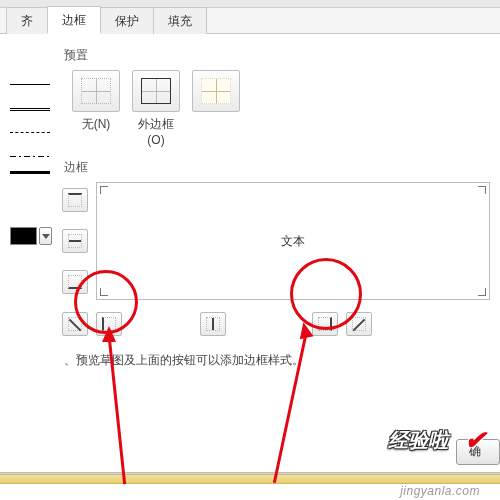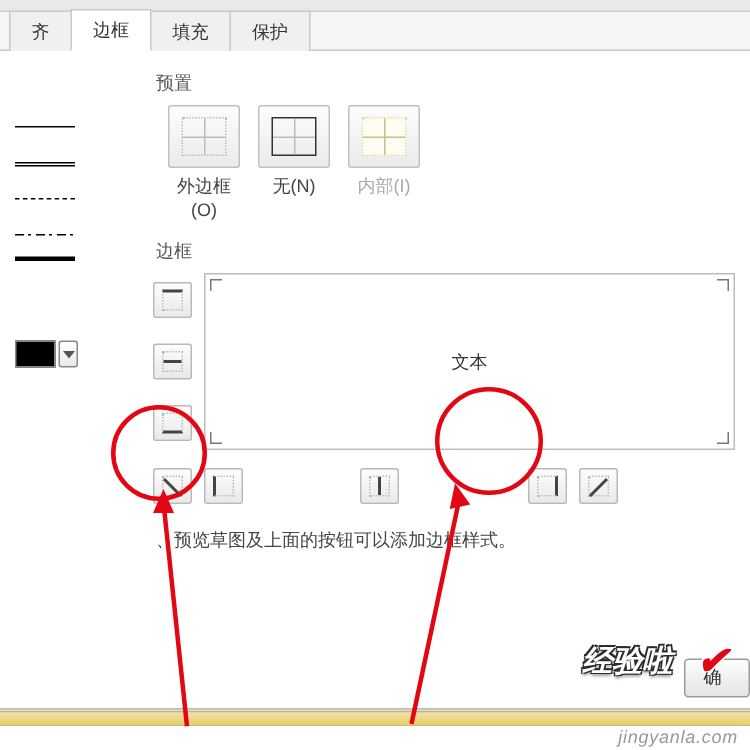--- a/index.html
+++ b/index.html
@@ -42,21 +42,20 @@
   .tab.active {
     background: #fff;
     border-bottom: 1px solid #fff;
     z-index: 2;
   }
   .tab-spacer { width: 6px; }
 
   .content-area {
     display: flex;
     padding: 5px 0 0 0;
-    gap: 40px;
   }
 
   .left-col {
     width: 58px;
     padding: 45px 6px 0 10px;
     display: flex;
     flex-direction: column;
     gap: 14px;
   }
   .linestyle {
@@ -244,37 +243,37 @@
       -1px -1px 0 #2c2c2c,1px -1px 0 #2c2c2c,
       -1px 1px 0 #2c2c2c,1px 1px 0 #2c2c2c,
       0 2px 2px rgba(0,0,0,.4);
     pointer-events:none;
   }
   .watermark-logo .chk{
     color:#e30613; font-size:26px;
     text-shadow:-1px -1px 0 #fff,1px -1px 0 #fff,-1px 1px 0 #fff,1px 1px 0 #fff;
   }
   .watermark-url{
-    position:absolute; right:8px; bottom:2px;
+    position:absolute; right:20px; bottom:2px;
     color:#999; font-size:12px; letter-spacing:.5px;
     font-style:italic;
     pointer-events:none;
   }
 </style>
 </head>
 <body>
 
 <div class="top-strip"></div>
 
 <div class="tabbar">
   <div class="tab-spacer"></div>
   <div class="tab">齐</div>
   <div class="tab active">边框</div>
+  <div class="tab">保护</div>
   <div class="tab">填充</div>
-  <div class="tab">保护</div>
 </div>
 
 <div class="content-area">
 
   <div class="left-col">
     <div class="linestyle ls-solid-thin"></div>
     <div class="linestyle ls-double"></div>
     <div class="linestyle ls-dash"></div>
     <div class="linestyle ls-dash-dot"></div>
     <div class="linestyle ls-thick"></div>
@@ -292,23 +291,22 @@
         <div class="preset-inner grid-lines"></div>
       </div>
       <div class="preset-box p-outline">
         <div class="preset-inner grid-lines"></div>
       </div>
       <div class="preset-box p-inside">
         <div class="preset-inner grid-lines"></div>
       </div>
     </div>
     <div class="preset-labels">
+      <span>无(N)</span>
       <span>外边框(O)</span>
-      <span>无(N)</span>
-      <span class="disabled">内部(I)</span>
     </div>
 
     <div class="section-label">边框</div>
 
     <div class="border-section">
       <div class="border-grid">
         <div class="edge-btn" style="grid-row:1">
             <div class="edge-icon ei-top"></div>
           </div>
         <div class="edge-btn" style="grid-row:2">

